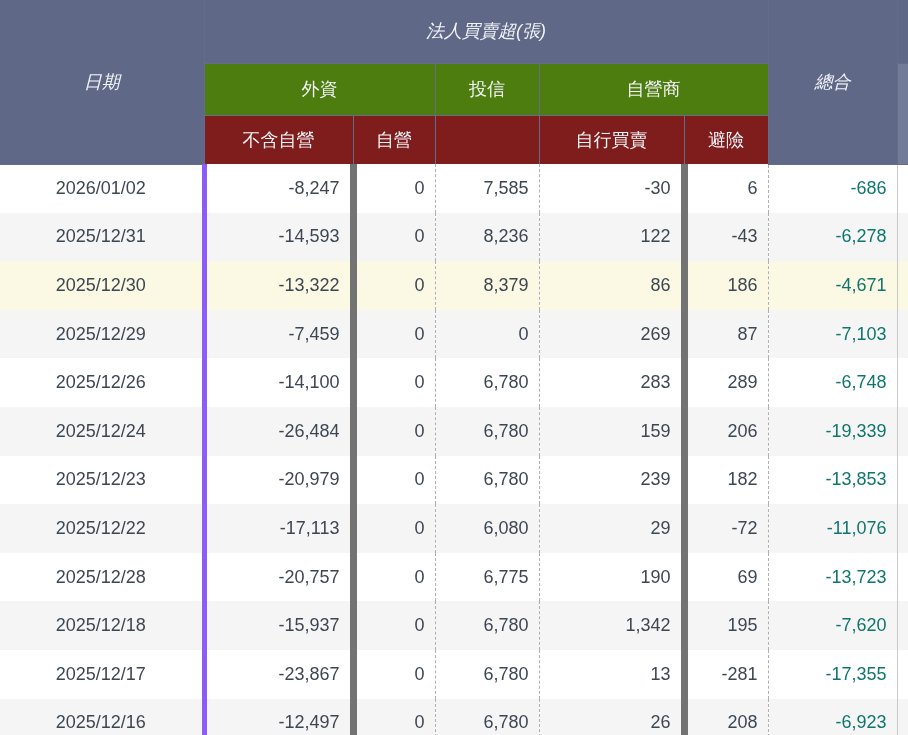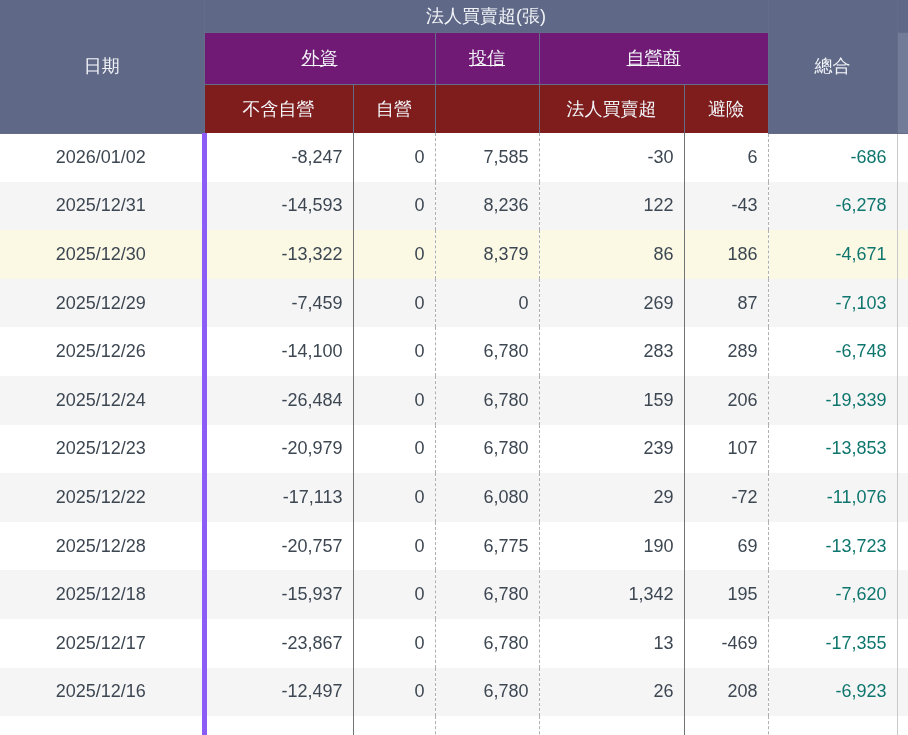--- a/index.html
+++ b/index.html
@@ -19,24 +19,24 @@
   }
   
   thead th {
     font-weight: normal;
     color: #f2f4f8;
     font-size: 18px;
     text-align: center;
     vertical-align: middle;
   }
   .th-dark  { background: #5f6987; }
-  .th-mid   { background: #701a75; text-decoration: underline; }
+  .th-mid   { background: #4d7c0f; }
   .th-light { background: #7f1d1d; }
   .th-sliver{ background: #727c98; }
-  tr.h1 th { height: 32px; }
+  tr.h1 th { height: 63px; font-style: italic; }
   tr.h2 th { height: 52px; }
   tr.h3 th { height: 49px; }
   thead th { border: 1px solid #636d89; }
   thead th.edge-left { border-left: 1px solid #545e78; }
   thead tr.h1 th { border-top: none; }
   thead th:first-child { border-left: none; }
   thead th:last-child { border-right: none; }
   thead tr.h3 th { border-bottom: none; }
   
   tbody td {
@@ -45,21 +45,21 @@
     color: #3d4752;
     vertical-align: middle;
     white-space: nowrap;
     overflow: hidden;
   }
   tbody tr.odd  td { background: #ffffff; }
   tbody tr.even td { background: #f5f5f6; }
   tbody tr.hl   td { background: #fbf9e4; }
   td.c-date { text-align: center; border-right: 5px solid #8b5cf6; }
   td.num    { text-align: right; padding-right: 10px; }
-  td.b-light{ border-right: 1px solid #737373; }
+  td.b-light{ border-right: 7px solid #737373; }
   td.b-dash { border-right: 1px dashed #b0b0b0; }
   td.total  { color: #0f766e; border-left: 1px dashed #b0b0b0; }
   td.sliver-cell { border-left: 1px solid #c9c9c9; }
 </style>
 </head>
 <body>
 
 <div class="screen">
   <table class="inst-table">
     <colgroup>
@@ -82,21 +82,21 @@
       <tr class="h2">
         <th colspan="2" class="th-mid">外資</th>
         <th class="th-mid">投信</th>
         <th colspan="2" class="th-mid">自營商</th>
         <th rowspan="2" class="th-sliver edge-left"></th>
       </tr>
       <tr class="h3">
         <th class="th-light">不含自營</th>
         <th class="th-light">自營</th>
         <th class="th-light"></th>
-        <th class="th-light">法人買賣超</th>
+        <th class="th-light">自行買賣</th>
         <th class="th-light">避險</th>
       </tr>
     </thead>
     <tbody id="tbody">
         <tr class="odd">
           <td class="c-date">2026/01/02</td>
           <td class="num b-light">-8,247</td>
           <td class="num b-dash">0</td>
           <td class="num b-dash">7,585</td>
           <td class="num b-light">-30</td>
@@ -153,21 +153,21 @@
           <td class="num b-dash">206</td>
           <td class="num total">-19,339</td>
           <td class="sliver-cell"></td>
         </tr>
         <tr class="odd">
           <td class="c-date">2025/12/23</td>
           <td class="num b-light">-20,979</td>
           <td class="num b-dash">0</td>
           <td class="num b-dash">6,780</td>
           <td class="num b-light">239</td>
-          <td class="num b-dash">107</td>
+          <td class="num b-dash">182</td>
           <td class="num total">-13,853</td>
           <td class="sliver-cell"></td>
         </tr>
         <tr class="even">
           <td class="c-date">2025/12/22</td>
           <td class="num b-light">-17,113</td>
           <td class="num b-dash">0</td>
           <td class="num b-dash">6,080</td>
           <td class="num b-light">29</td>
           <td class="num b-dash">-72</td>
@@ -193,21 +193,21 @@
           <td class="num b-dash">195</td>
           <td class="num total">-7,620</td>
           <td class="sliver-cell"></td>
         </tr>
         <tr class="odd">
           <td class="c-date">2025/12/17</td>
           <td class="num b-light">-23,867</td>
           <td class="num b-dash">0</td>
           <td class="num b-dash">6,780</td>
           <td class="num b-light">13</td>
-          <td class="num b-dash">-469</td>
+          <td class="num b-dash">-281</td>
           <td class="num total">-17,355</td>
           <td class="sliver-cell"></td>
         </tr>
         <tr class="even">
           <td class="c-date">2025/12/16</td>
           <td class="num b-light">-12,497</td>
           <td class="num b-dash">0</td>
           <td class="num b-dash">6,780</td>
           <td class="num b-light">26</td>
           <td class="num b-dash">208</td>

